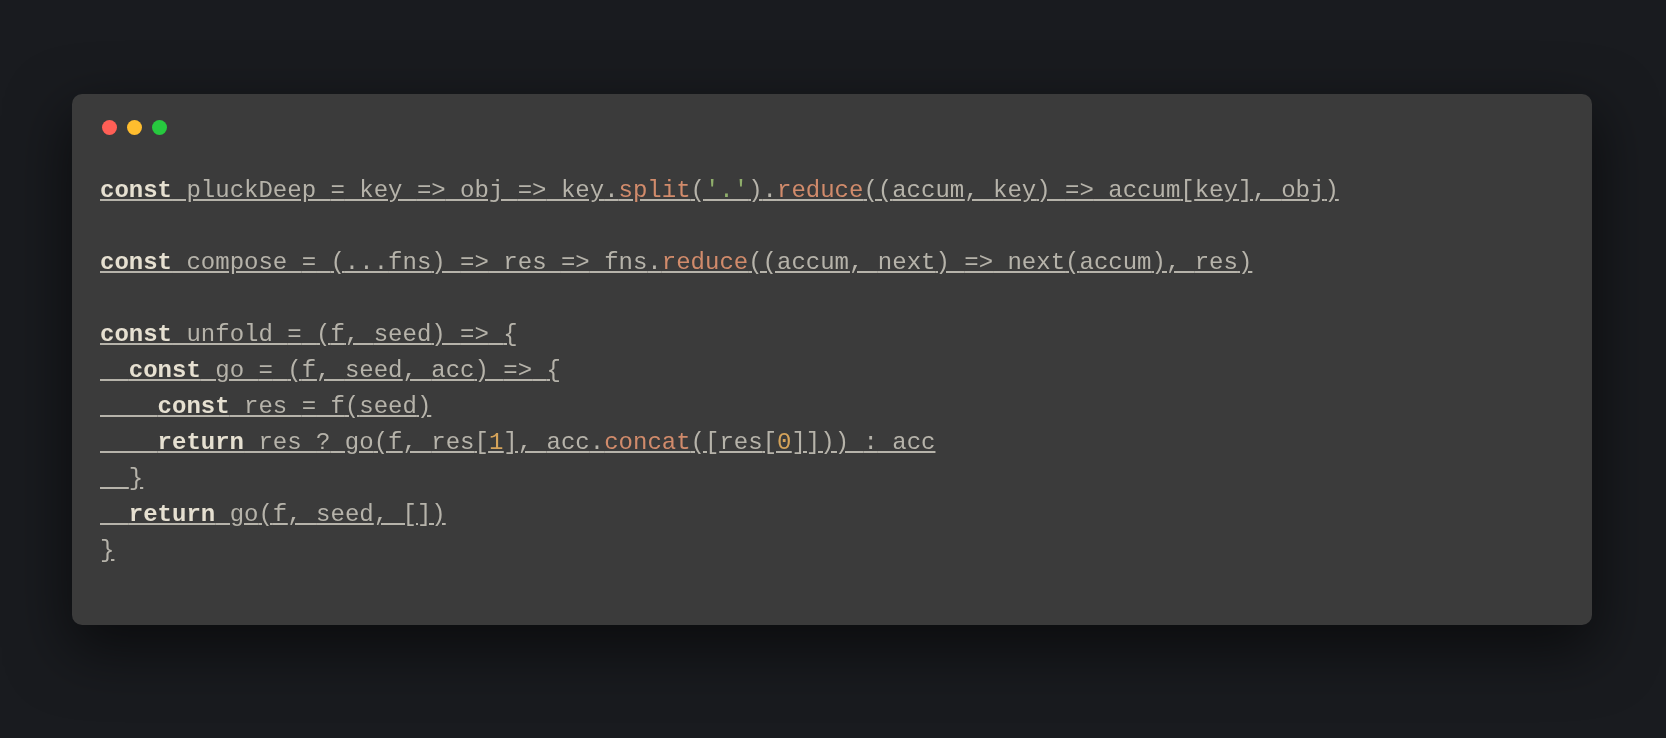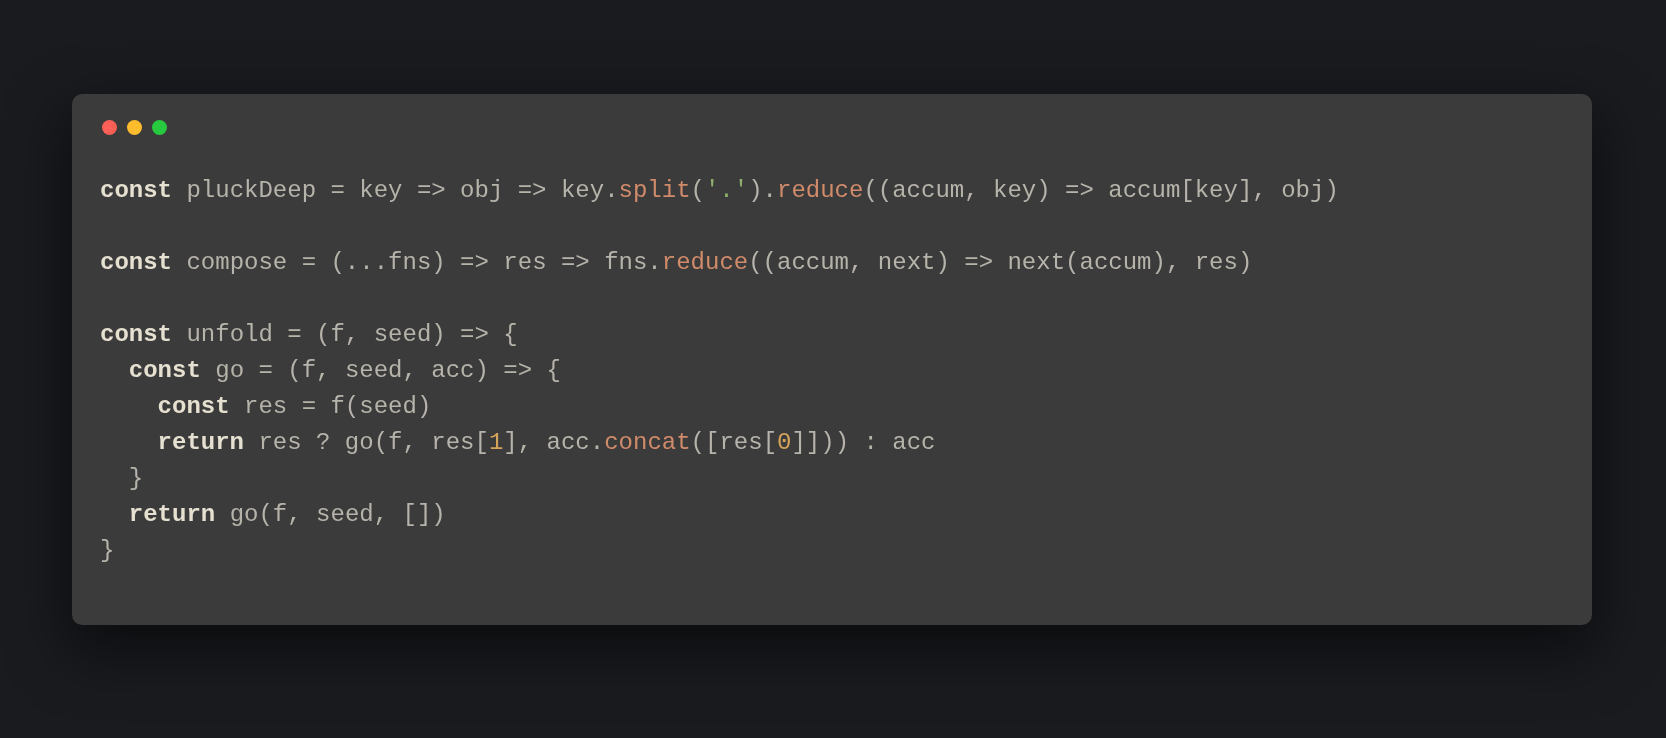--- a/index.html
+++ b/index.html
@@ -44,20 +44,21 @@
   .dot-yellow { background: #ffbd2e; }
   .dot-green  { background: #27c93f; }
 
   pre.code {
     margin: 0;
     font-family: inherit;
     font-size: 24px;
     line-height: 36px;
     white-space: pre;
     color: #b6b3aa;
+    text-decoration: underline;
   }
 
   
   .tok-keyword { color: #e6e0d1; font-weight: 700; }
   .tok-plain   { color: #b6b3aa; }
   .tok-method  { color: #d18b6b; }
   .tok-string  { color: #8fae6b; }
   .tok-number  { color: #d5a35a; }
   .tok-punc    { color: #b6b3aa; }
   .tok-op      { color: #b6b3aa; }

